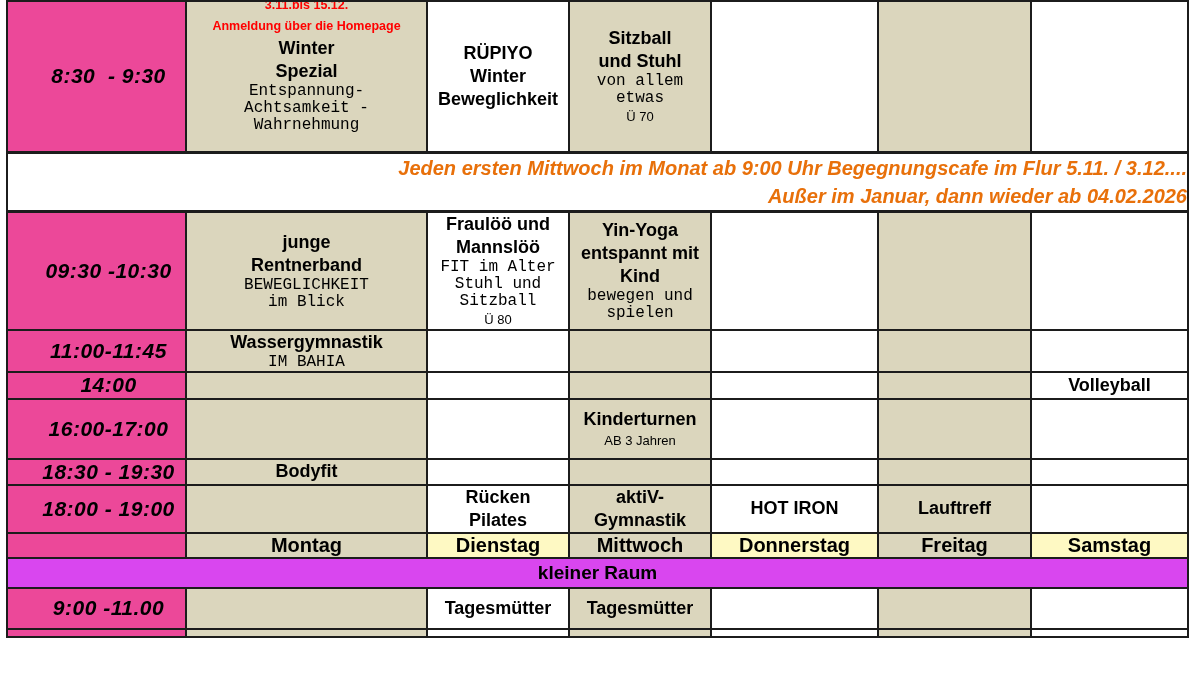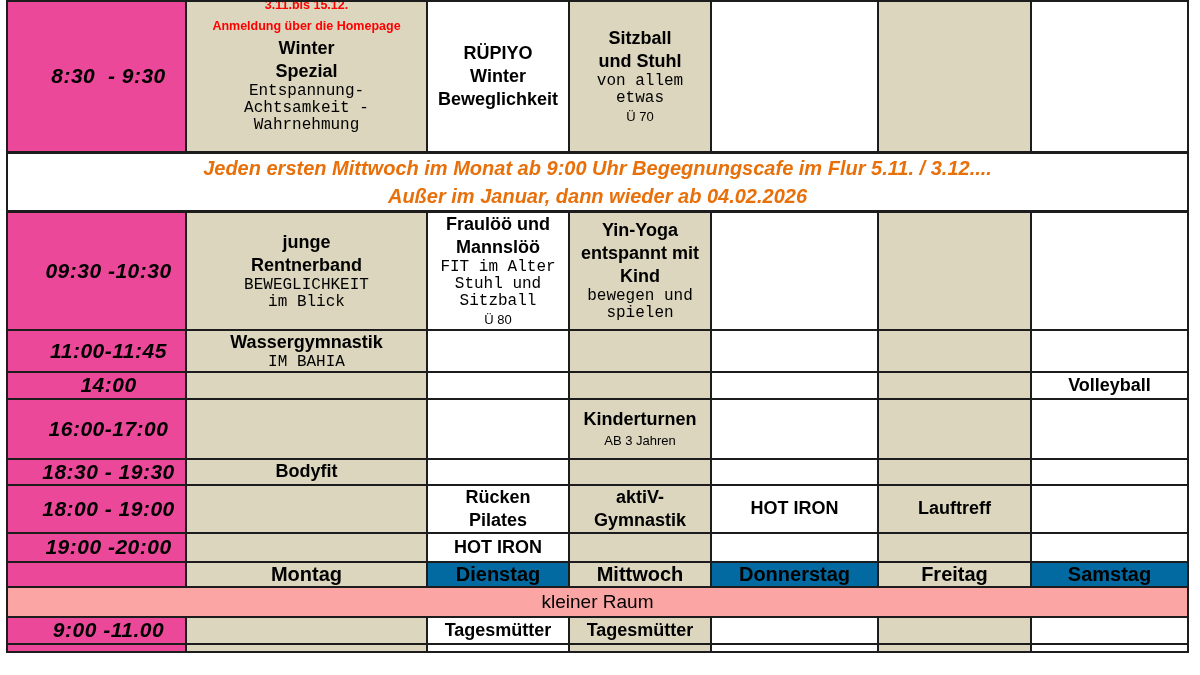--- a/index.html
+++ b/index.html
@@ -8,25 +8,25 @@
   td{border:2px solid #1c1c1c;padding:0;overflow:hidden;vertical-align:middle;}
   .time{font-weight:bold;font-style:italic;font-size:21px;text-align:center;white-space:pre;background:#ec4899;letter-spacing:.5px;padding-left:24px;}
   .cell{text-align:center;background:#fff;}
   .cell.beige{background:#dbd6bd;}
   .cell.top{vertical-align:top;padding-top:0;}
   .l-title{font-weight:bold;font-size:18px;line-height:23px;}
   .l-sub{font-size:16px;line-height:17px;font-family:Liberation Mono, monospace;}
   .l-text{font-size:13px;line-height:19px;}
   .l-red,.l-red-clip{color:#ff0000;font-weight:bold;font-size:12.5px;line-height:21px;}
   .l-red-clip{margin-top:-7px;}
-  .notice{background:#fff;text-align:center;border-top:3px solid #1c1c1c;border-bottom:3px solid #1c1c1c;}
+  .notice{background:#fff;text-align:right;border-top:3px solid #1c1c1c;border-bottom:3px solid #1c1c1c;}
   .nline{color:#e8700a;font-weight:bold;font-style:italic;font-size:20px;line-height:28px;}
-  .day-head{font-weight:bold;font-size:20px;text-align:center;background:#0369a1;}
+  .day-head{font-weight:bold;font-size:20px;text-align:center;background:#fef9c3;}
   .day-head.beige{background:#dbd6bd;}
-  .band{background:#fca5a5;font-weight:normal;font-size:19px;text-align:center;line-height:28px;}
+  .band{background:#d946ef;font-weight:bold;font-size:19px;text-align:center;line-height:28px;}
 </style>
 </head>
 <body>
 
 <table id="schedule-table">
   <colgroup>
     <col style="width:179px">
       <col style="width:241px">
       <col style="width:142px">
     <col style="width:142px">
@@ -149,44 +149,33 @@
           <div class="l-title">aktiV-Gymnastik</div>
         </td>
         <td class="cell">
           <div class="l-title">HOT IRON</div>
         </td>
         <td class="cell beige">
           <div class="l-title">Lauftreff</div>
         </td>
         <td class="cell"></td>
       </tr>
-      <tr style="height: 29px;">
-        <td class="time">19:00 -20:00</td>
-        <td class="cell beige"></td>
-        <td class="cell">
-          <div class="l-title">HOT IRON</div>
-        </td>
-        <td class="cell beige"></td>
-        <td class="cell"></td>
-        <td class="cell beige"></td>
-        <td class="cell"></td>
-      </tr>
       <tr style="height: 14px;">
         <td class="time"></td>
         <td class="day-head beige">Montag</td>
         <td class="day-head">Dienstag</td>
         <td class="day-head beige">Mittwoch</td>
         <td class="day-head">Donnerstag</td>
         <td class="day-head beige">Freitag</td>
         <td class="day-head">Samstag</td>
       </tr>
       <tr style="height: 28px;">
         <td class="band" colspan="7">kleiner Raum</td>
       </tr>
-      <tr style="height: 27px;">
+      <tr style="height: 41px;">
         <td class="time">9:00 -11.00</td>
         <td class="cell beige"></td>
         <td class="cell">
           <div class="l-title">Tagesmütter</div>
         </td>
         <td class="cell beige">
           <div class="l-title">Tagesmütter</div>
         </td>
         <td class="cell"></td>
         <td class="cell beige"></td>

